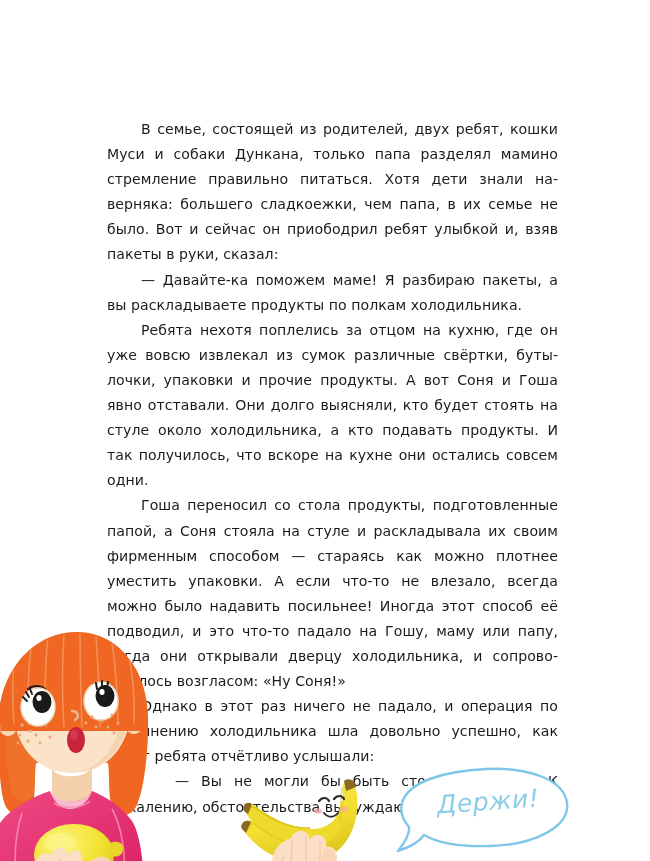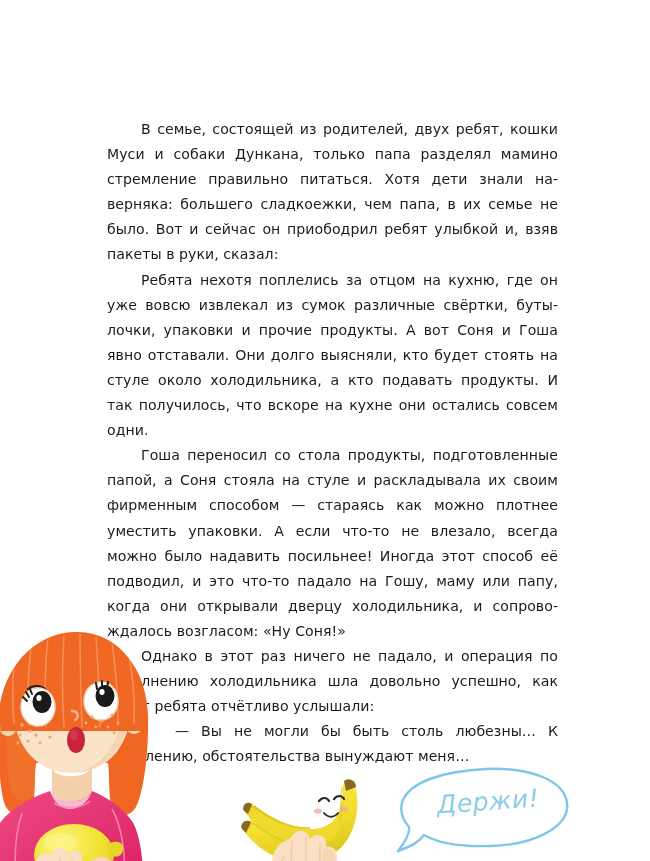--- a/index.html
+++ b/index.html
@@ -89,20 +89,21 @@
     white-space: nowrap;
   }
 </style>
 </head>
 <body>
 
 <div id="page">
 
   <div id="text-column">
     <p class="para">В семье, состоящей из родителей, двух ребят, кош­ки Муси и собаки Дункана, только папа разделял мами­но стремление правильно питаться. Хотя дети знали на­верняка: большего сладкоежки, чем папа, в их семье не было. Вот и сейчас он приободрил ребят улыбкой и, взяв пакеты в руки, сказал:</p>
+    <p class="para dialog">— Давайте-ка поможем маме! Я разбираю пакеты, а вы раскладываете продукты по полкам холодильника.</p>
     <p class="para">Ребята нехотя поплелись за отцом на кухню, где он уже вовсю извлекал из сумок различные свёртки, буты­лочки, упаковки и прочие продукты. А вот Соня и Гоша явно отставали. Они долго выясняли, кто будет стоять на стуле около холодильника, а кто подавать продукты. И так получилось, что вскоре на кухне они остались со­всем одни.</p>
     <p class="para">Гоша переносил со стола продукты, подготовленные папой, а Соня стояла на стуле и раскладывала их сво­им фирменным способом — стараясь как можно плот­нее уместить упаковки. А если что-то не влезало, всегда можно было надавить посильнее! Иногда этот способ её подводил, и это что-то падало на Гошу, маму или папу, когда они открывали дверцу холодильника, и сопрово­ждалось возгласом: «Ну Соня!»</p>
     <p class="para">Однако в этот раз ничего не падало, и операция по заполнению холодильника шла довольно успешно, как вдруг ребята отчётливо услышали:</p>
     <p class="para dialog-tail">— Вы не могли бы быть столь любезны… К сожалению, обстоятельства вынуждают меня…</p>
   </div>
 
   <div id="girl">
     <svg width="160" height="266" viewBox="0 0 160 266" xmlns="http://www.w3.org/2000/svg">
       <defs>
         <clipPath id="hairClip">

